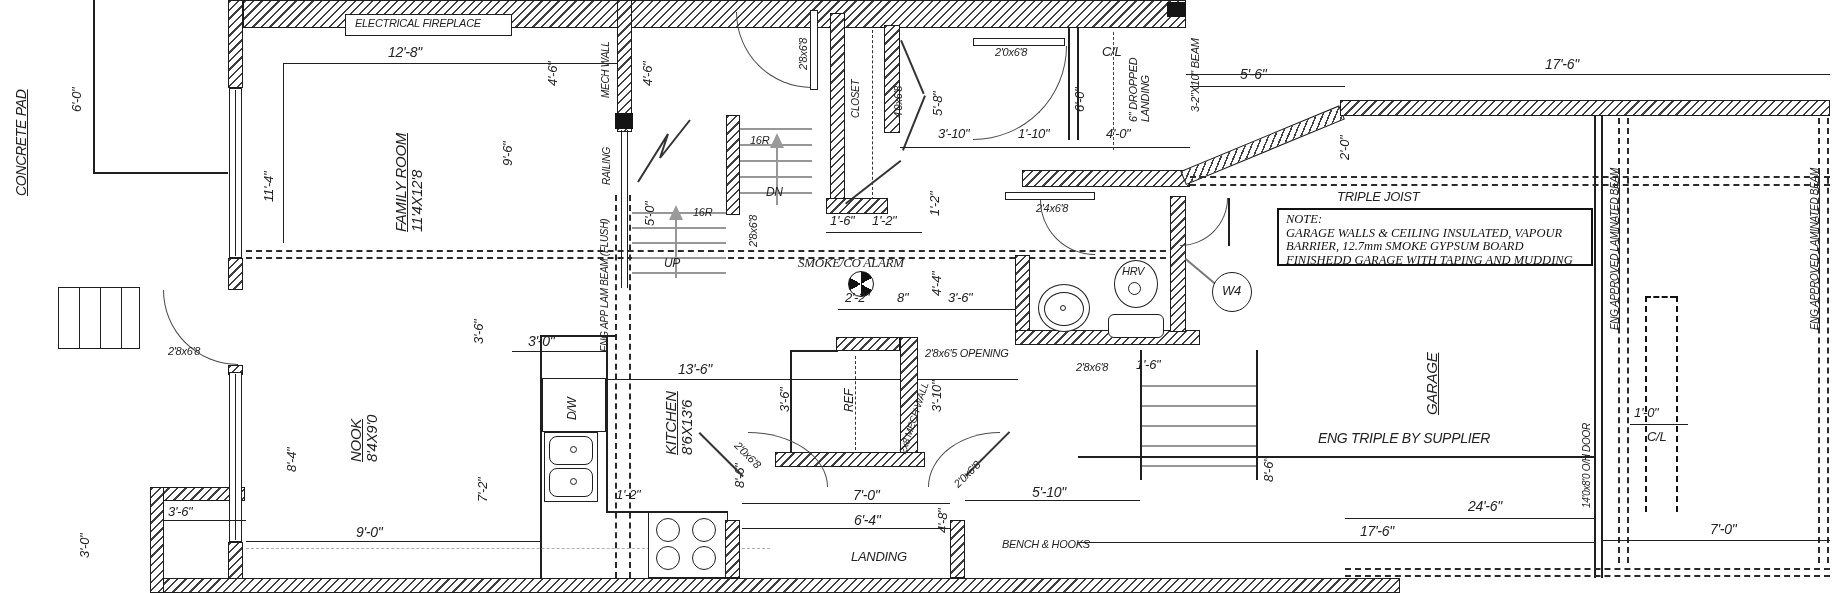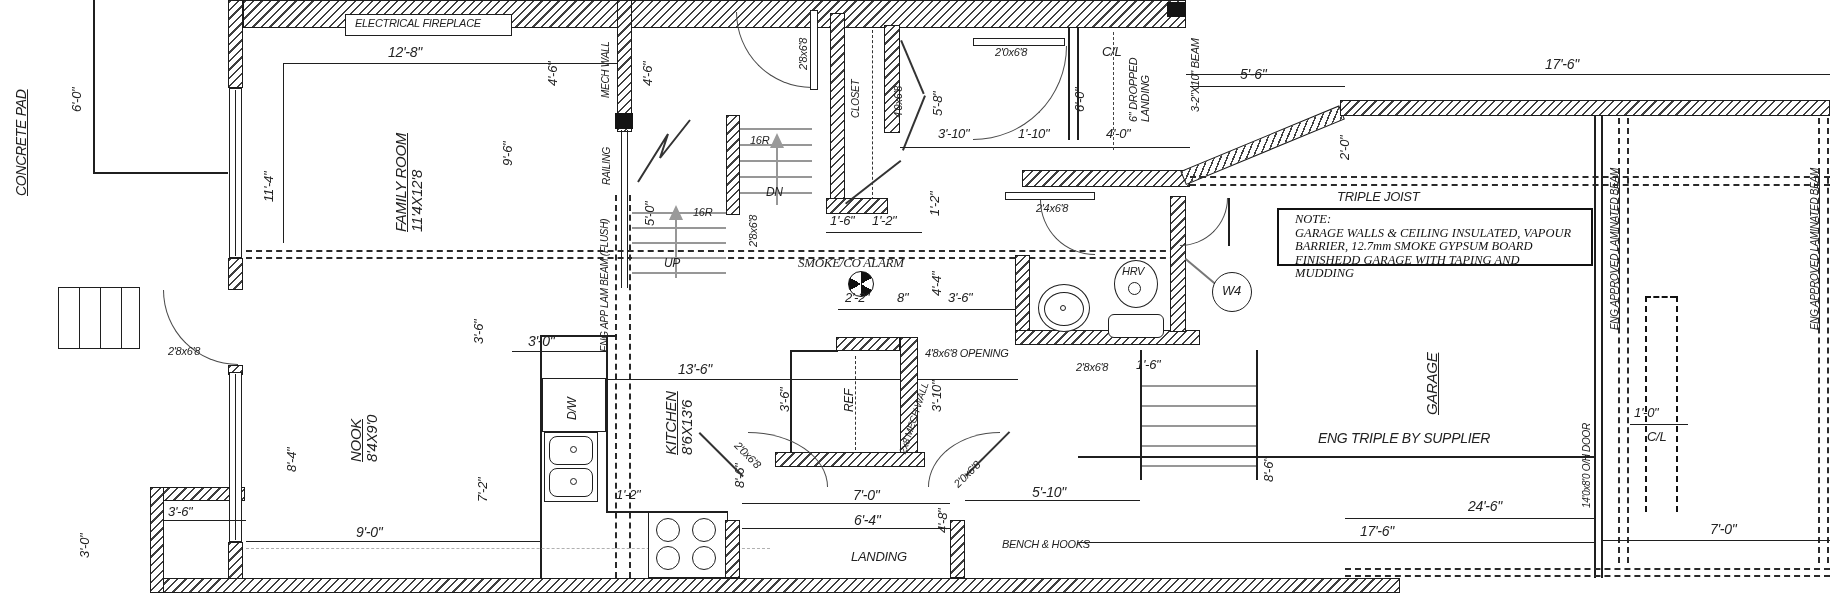--- a/index.html
+++ b/index.html
@@ -21,21 +21,21 @@
   .oval{position:absolute;border:1.4px solid #1f1f1f;border-radius:50%;background:#fff;box-sizing:border-box}
   .arc-bl{position:absolute;border-left:1.3px solid #4a4a4a;border-bottom:1.3px solid #4a4a4a;border-radius:0 0 0 100%;box-sizing:border-box}
   .arc-br{position:absolute;border-right:1.3px solid #4a4a4a;border-bottom:1.3px solid #4a4a4a;border-radius:0 0 100% 0;box-sizing:border-box}
   .arc-tr{position:absolute;border-right:1.3px solid #4a4a4a;border-top:1.3px solid #4a4a4a;border-radius:0 100% 0 0;box-sizing:border-box}
   .arc-tl{position:absolute;border-left:1.3px solid #4a4a4a;border-top:1.3px solid #4a4a4a;border-radius:100% 0 0 0;box-sizing:border-box}
   .diag{position:absolute;height:0;border-top:2px solid #333;transform-origin:0 0}
   .tri{position:absolute;width:0;height:0;border-left:7px solid transparent;border-right:7px solid transparent;border-bottom:15px solid #9a9a9a}
   .post{position:absolute;background:#141414}
   .alarm{position:absolute;border-radius:50%;border:1px solid #111;
          background:conic-gradient(#111 0 60deg,#fff 60deg 120deg,#111 120deg 180deg,#fff 180deg 240deg,#111 240deg 300deg,#fff 300deg 360deg)}
-  .notebox{position:absolute;border:2px solid #111;background:#fff;padding:3px 16px;box-sizing:border-box;
+  .notebox{position:absolute;border:2px solid #111;background:#fff;padding:3px 7px;box-sizing:border-box;
            font-family:"Liberation Serif",serif;font-style:italic;font-size:12.5px;line-height:13.5px;color:#111}
 </style>
 </head>
 <body>
 
 <div class="plan">
 
   <div class="wall" style="left:243px;top:0;width:943px;height:28px"></div>
   <div class="wall" style="left:228px;top:0;width:15px;height:88px"></div>
   <div class="wall" style="left:228px;top:258px;width:15px;height:32px"></div>
@@ -229,21 +229,21 @@
   <div class="ln" style="left:790px;top:350px;width:1.5px;height:106px"></div>
   <div class="ln" style="left:790px;top:350px;width:48px;height:1.5px"></div>
   <div class="wall" style="left:836px;top:337px;width:64px;height:14px"></div>
   <div class="wall" style="left:900px;top:337px;width:18px;height:130px"></div>
   <div class="wall" style="left:775px;top:452px;width:150px;height:15px"></div>
   <div class="dashv" style="left:855px;top:356px;height:94px;border-left:1.5px dashed #333"></div>
   <div class="lbl f12 rot" style="left:843px;top:412px">REF</div>
   <div class="lbl f13 rot" style="left:778px;top:412px">3'-6"</div>
   <div class="lbl f13 rot" style="left:930px;top:412px">3'-10"</div>
   <div class="lbl f10" style="left:898px;top:452px;transform:rotate(-72deg);transform-origin:0 0">2x8 MECH WALL</div>
-  <div class="lbl f11" style="left:925px;top:348px">4'8x6'8 OPENING</div>
+  <div class="lbl f11" style="left:925px;top:348px">2'8x6'5 OPENING</div>
 
   <div class="lbl f13 rot" style="left:733px;top:488px">8'-6"</div>
   <div class="diag" style="left:700px;top:432px;width:62px;transform:rotate(45deg)"></div>
   <div class="arc-tr" style="left:748px;top:432px;width:80px;height:55px"></div>
   <div class="lbl f11" style="left:740px;top:440px;transform:rotate(45deg);transform-origin:0 0">2'0x6'8</div>
   <div class="diag" style="left:965px;top:475px;width:62px;transform:rotate(-45deg)"></div>
   <div class="arc-tl" style="left:928px;top:432px;width:72px;height:55px"></div>
   <div class="lbl f11" style="left:952px;top:482px;transform:rotate(-45deg);transform-origin:0 0">2'0x6'8</div>
   <div class="wall" style="left:725px;top:520px;width:15px;height:58px"></div>
   <div class="wall" style="left:950px;top:520px;width:15px;height:58px"></div>

